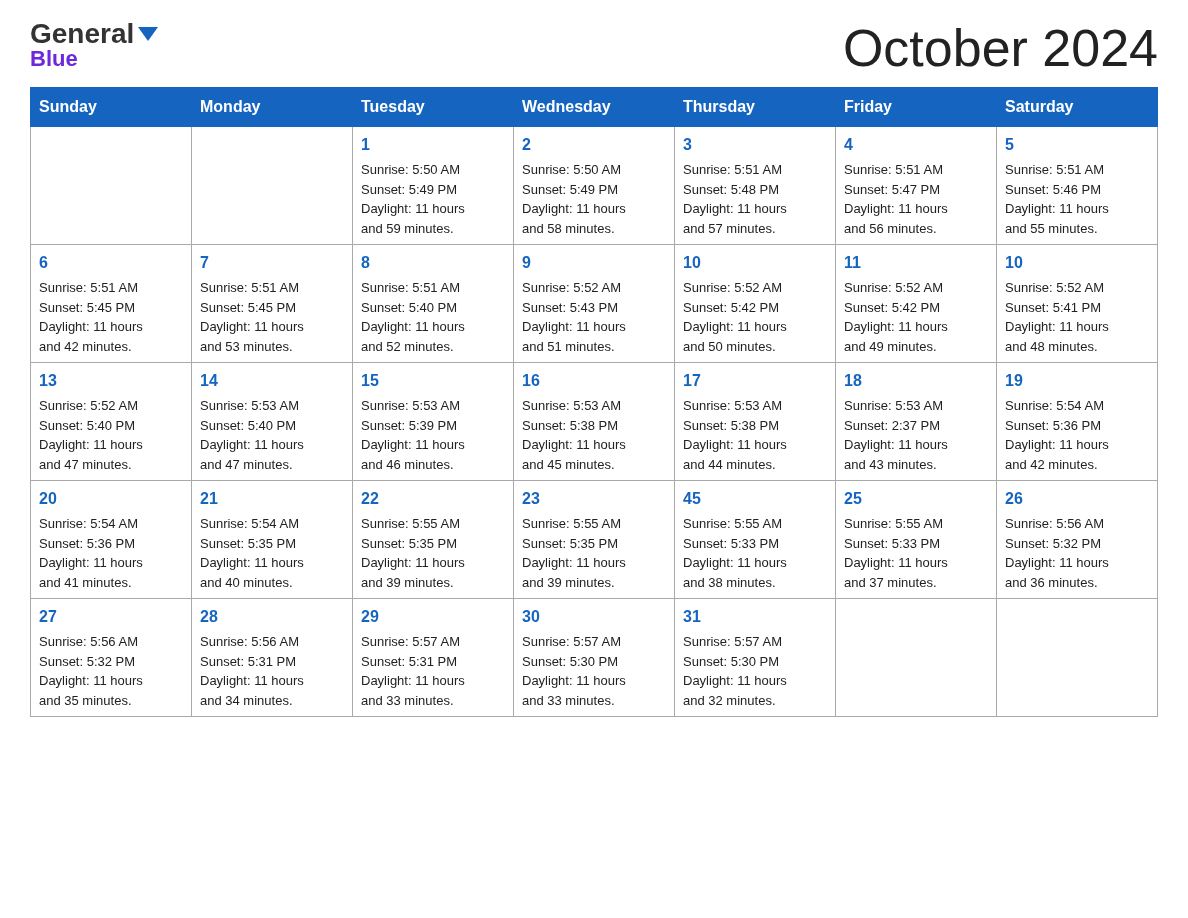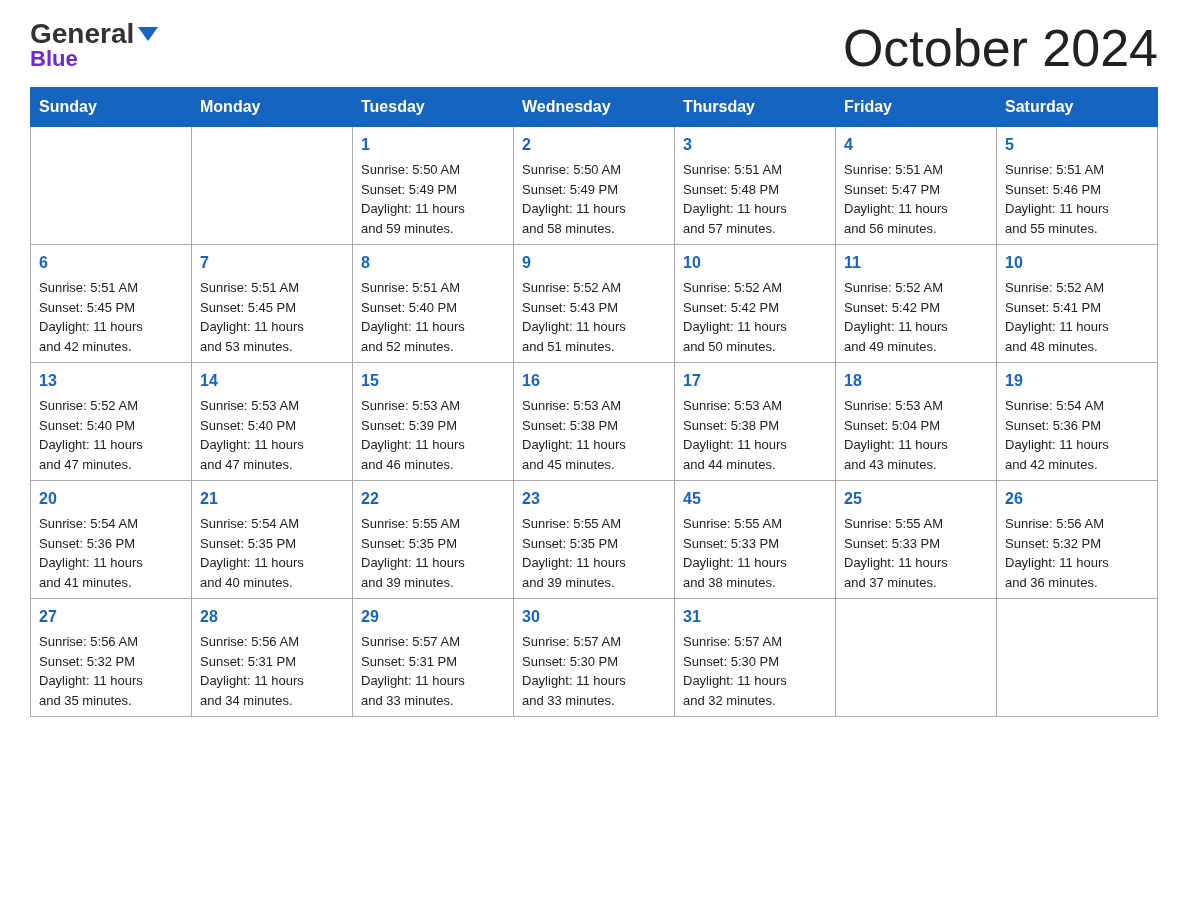--- a/index.html
+++ b/index.html
@@ -247,21 +247,21 @@
         <td>
           <span class="day-number">17</span>
           <div>Sunrise: 5:53 AM</div>
           <div>Sunset: 5:38 PM</div>
           <div>Daylight: 11 hours</div>
           <div>and 44 minutes.</div>
         </td>
         <td>
           <span class="day-number">18</span>
           <div>Sunrise: 5:53 AM</div>
-          <div>Sunset: 5:04 PM</div>
+          <div>Sunset: 2:37 PM</div>
           <div>Daylight: 11 hours</div>
           <div>and 43 minutes.</div>
         </td>
         <td>
           <span class="day-number">19</span>
           <div>Sunrise: 5:54 AM</div>
           <div>Sunset: 5:36 PM</div>
           <div>Daylight: 11 hours</div>
           <div>and 42 minutes.</div>
         </td>

